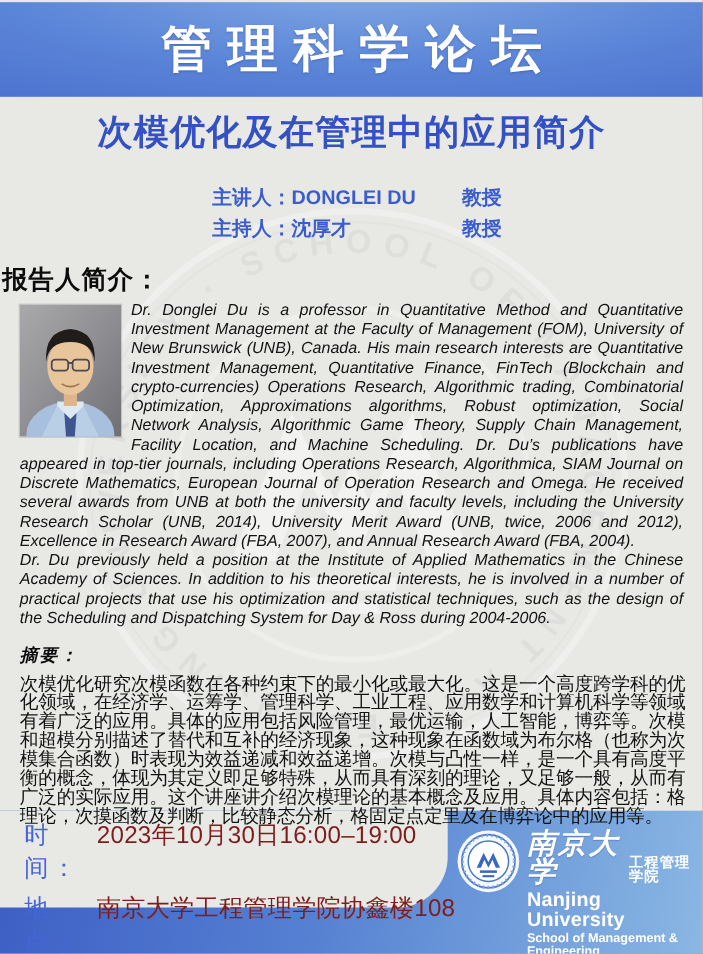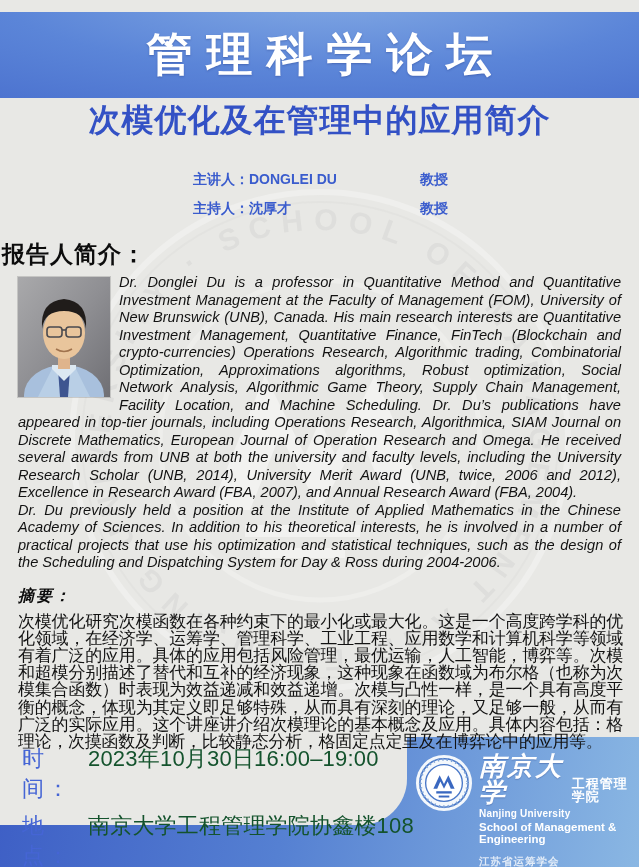--- a/index.html
+++ b/index.html
@@ -3,38 +3,38 @@
 <meta charset="utf-8">
 <style>
   html,body{margin:0;padding:0;background:#555;}
   .poster{
     position:relative; width:639px; height:867px; margin:0 auto;
     background:#e8e8e5; overflow:hidden;
     font-family:"Liberation Sans", sans-serif;
   }
   
   .banner{
-    position:absolute; top:12px; left:0; width:639px; height:86px; z-index:3;
+    position:absolute; top:2px; left:0; width:639px; height:86px; z-index:3;
     background:radial-gradient(ellipse 130% 220% at 52% -20%, #82a9e4 0%, #5b85d8 40%, #3c5fc6 100%);
     display:flex; align-items:center; justify-content:center;
   }
   .banner-title{
     color:#ffffff; font-family:"Liberation Serif", serif;
     font-size:46px; font-weight:600; letter-spacing:14px; padding-left:14px;
     text-shadow:0 1px 2px rgba(30,50,120,.35);
   }
   
   .watermark{ position:absolute; left:60px; top:180px; z-index:1; opacity:.55; pointer-events:none;}
   
   .main{ position:absolute; top:86px; left:0; width:639px; z-index:2; }
   .lecture-title{
     margin-top:13px; text-align:center;
     font-size:32px; font-weight:bold; color:#3351c5; letter-spacing:1px;
   }
-  .speakers{ margin:22px 0 0 193px; color:#3a5ccd; font-weight:bold; font-size:14px; line-height:29px;}
+  .speakers{ margin:22px 0 0 193px; color:#3a5ccd; font-weight:bold; font-size:18px; line-height:29px;}
   .speaker-row{ display:flex; }
   .speaker-left{ width:227px; }
   .section-heading{
     margin:16px 0 4px 2px; font-size:23px; font-weight:bold; color:#0c0c0c; letter-spacing:1px;
   }
   .bio-body{
     margin:4px 18px 0 18px; color:#121212;
     font-size:14.6px; line-height:17.5px; text-align:justify;font-style:italic;
   }
   .bio-photo{
@@ -51,35 +51,35 @@
     position:absolute; left:0; top:737px; width:639px; height:130px; z-index:1;
     background:linear-gradient(100deg, #3d5ec5 0%, #5580d2 45%, #8ab7e3 100%);
   }
   .card-lower{
     position:absolute; left:0; top:737px; width:407px; height:88px; z-index:2;
     background:#e8e8e5; border-bottom-right-radius:46px;
   }
   .schedule{ position:absolute; left:22px; top:744px; z-index:4; font-size:22px; font-weight:normal; }
   .schedule-row{ display:flex; align-items:baseline; margin-bottom:7px; }
   .schedule-label{ color:#4565d5; letter-spacing:3px; width:66px; }
-  .schedule-value{ color:#14532d; letter-spacing:0.2px; }
+  .schedule-value{ color:#7f1d1d; letter-spacing:0.2px; }
   .logo-box{
     position:absolute; left:405px; top:737px; width:234px; height:112px; z-index:3;
     border-top-left-radius:6px; color:#fff;
     display:flex; align-items:flex-start; padding-top:17px; box-sizing:border-box;
   }
   .logo-circle{ width:58px; height:58px; margin-left:10px; flex:0 0 auto; }
   .logo-text{ margin-left:6px; line-height:1; }
   .uni-row{ display:flex; align-items:flex-end; }
   .uni-cn{
     font-family:"Liberation Serif", serif; font-style:italic; font-weight:bold;
     font-size:26px; letter-spacing:2px; text-shadow:0 1px 1px rgba(30,50,120,.3);
   }
   .school-cn{ font-size:13px; font-weight:bold; margin:0 0 3px 3px; letter-spacing:1px;}
-  .uni-en{ font-size:10px; font-weight:bold; margin-top:3px; letter-spacing:.2px;}
+  .uni-en{ font-size:18px; font-weight:bold; margin-top:3px; letter-spacing:.2px;}
   .school-en{ font-size:11.5px; font-weight:bold; margin-top:3px; }
   .orgs{ margin-top:9px; color:rgba(255,255,255,.78); font-size:10.5px; font-weight:bold; line-height:14px; letter-spacing:1px;}
 </style>
 </head>
 <body>
 
 <div class="poster">
 
   <div class="watermark">
     <svg width="520" height="520" viewBox="0 0 520 520">

